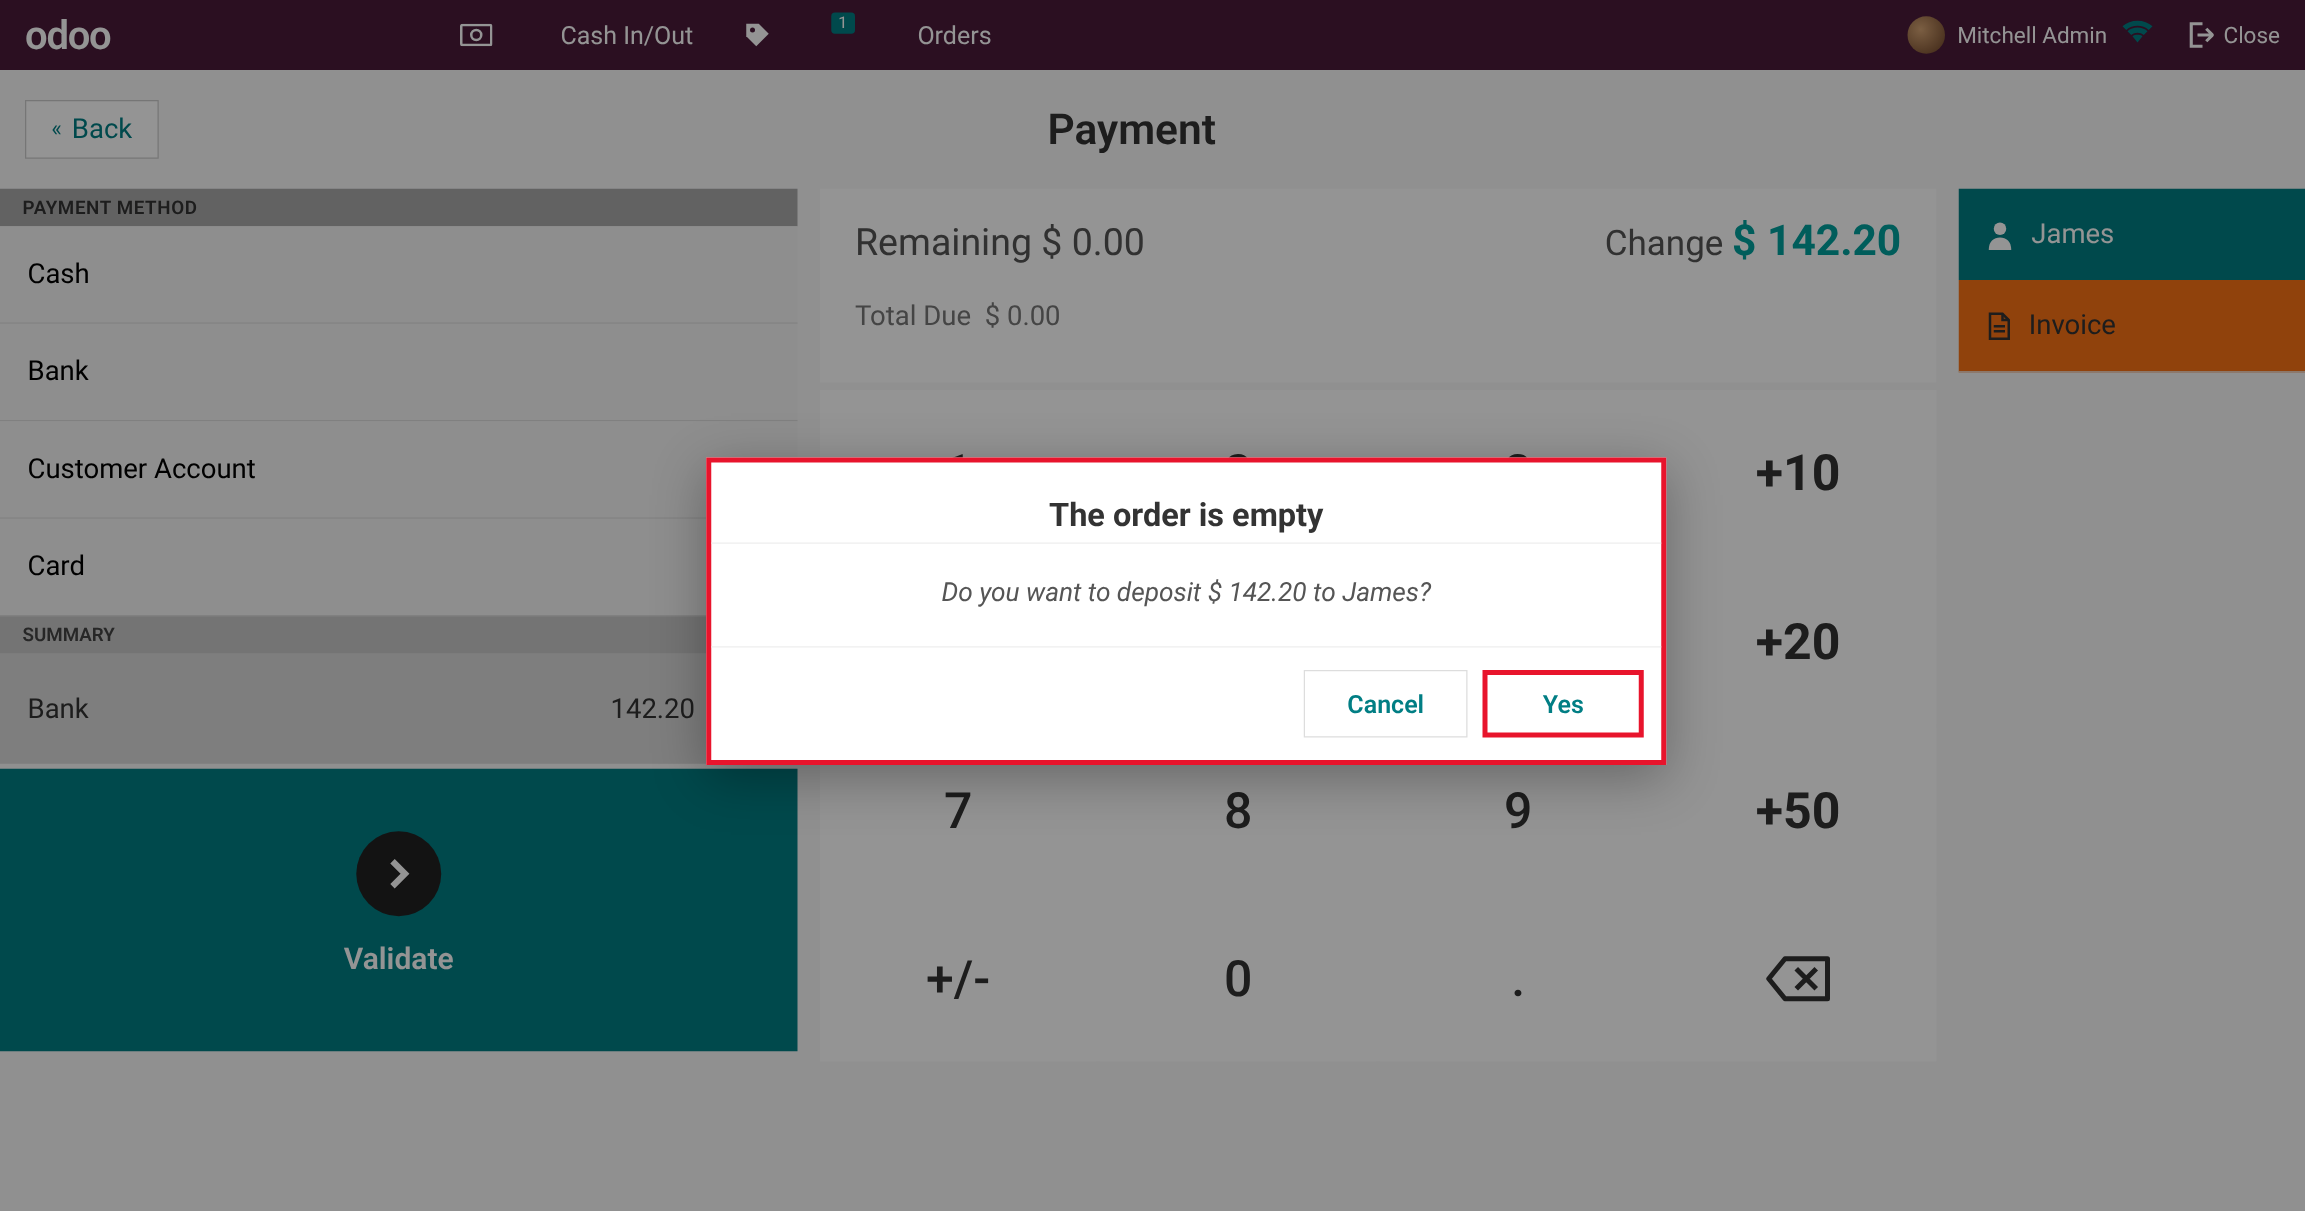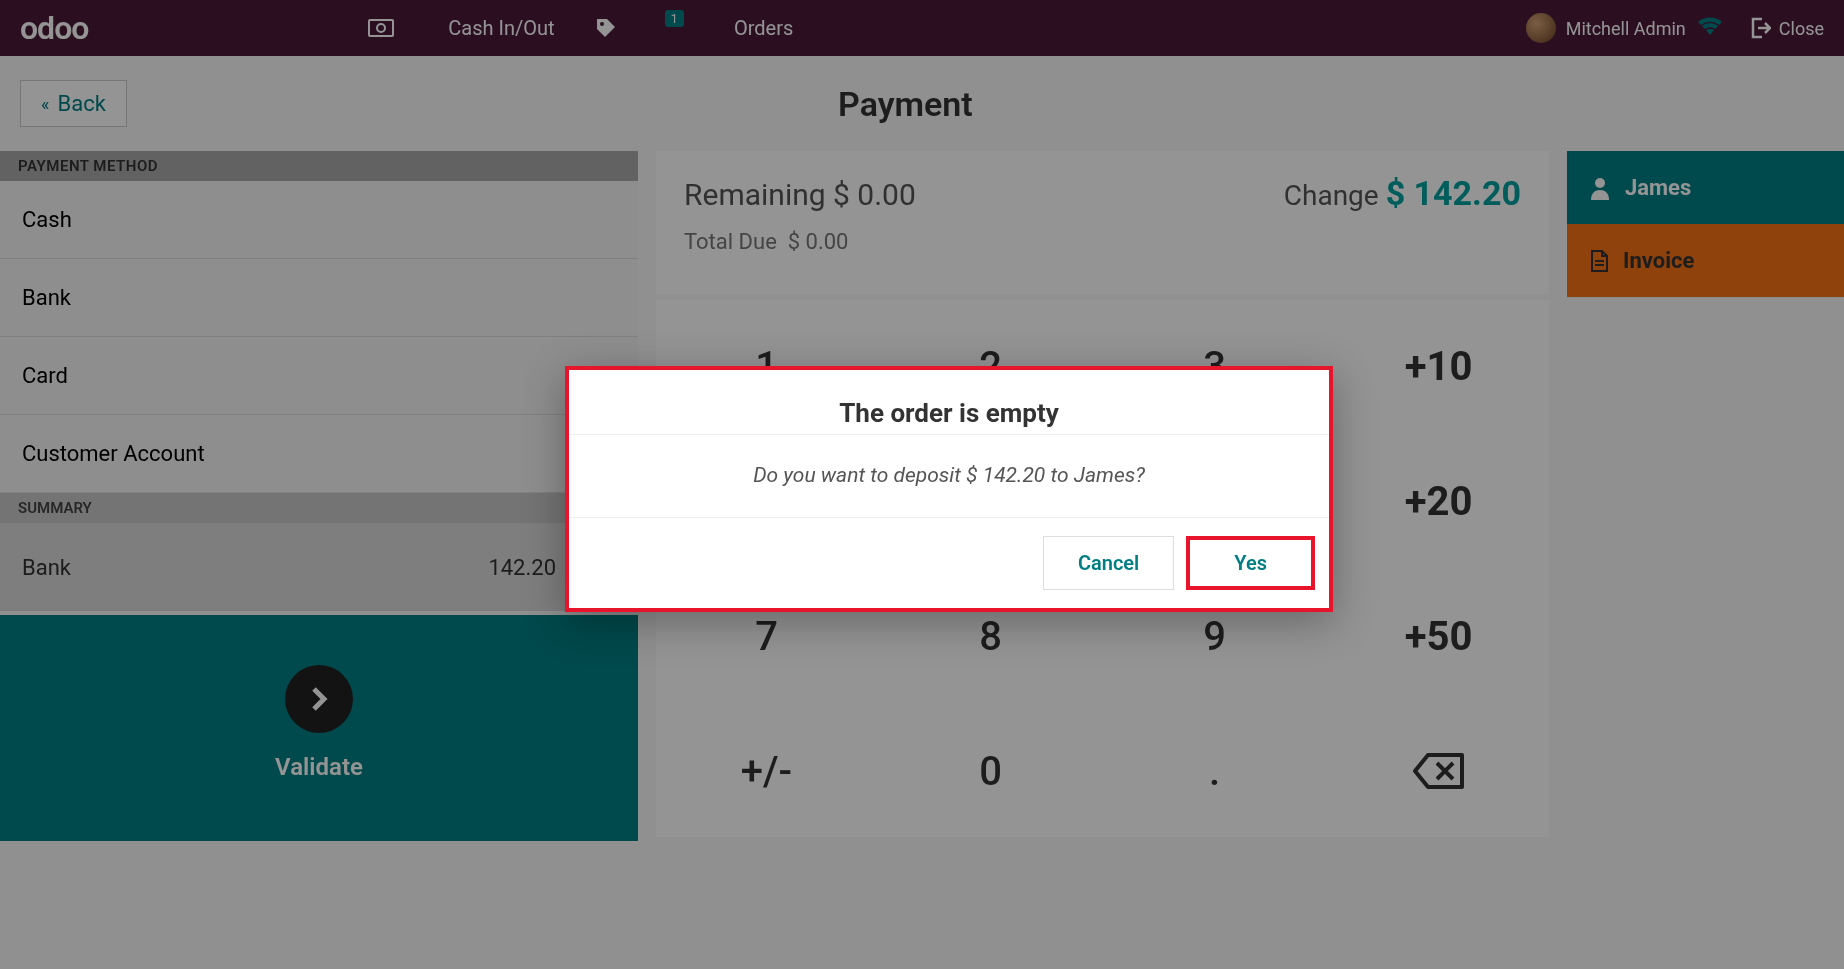--- a/index.html
+++ b/index.html
@@ -24,40 +24,40 @@
 
 .page-header { display: flex; align-items: center; height: 95px; padding: 0 20px; }
 .back-btn { border: 1px solid #ccc; background: #fff; color: #017e84; font-size: 22px; padding: 10px 20px; cursor: pointer; display: flex; align-items: center; }
 .back-btn .chev { margin-right: 8px; font-size: 18px; }
 .page-title { flex: 1; text-align: center; font-size: 34px; font-weight: 600; color: #333; margin-left: -140px; }
 
 
 .cols { display: flex; }
 .left-col { width: 638px; }
 .mid-col { flex: 1; padding: 0 18px 0 18px; }
-.right-col { width: 277px; font-weight: bold; }
+.right-col { width: 277px; }
 
 
 .pm-header { background: #a9a9aa; color: #333; font-size: 15px; font-weight: 600; padding: 6px 18px; letter-spacing: 0.5px; }
 .pm-item { border-bottom: 1px solid #ddd; padding: 26px 22px; font-size: 22px; color: #000000; cursor: pointer; background: #f4f4f4; }
 .summary-header { background: #c9c9c9; color: #444; font-size: 15px; font-weight: 600; padding: 6px 18px; }
 .summary-row { display: flex; justify-content: space-between; padding: 24px 22px; font-size: 22px; color: #333; background: #d9d9d9; align-items: center; }
 .summary-close { width: 40px; height: 40px; border-radius: 50%; background: #333; color: #fff; display: flex; align-items: center; justify-content: center; margin-left: 20px; font-size: 20px; }
 .validate-panel { background: #017e84; color: #fff; text-align: center; padding: 50px 0 60px 0; cursor: pointer; margin-top: 4px; }
 .validate-panel .circle { width: 68px; height: 68px; border-radius: 50%; background: #222; display: flex; align-items: center; justify-content: center; margin: 0 auto 20px auto; }
 .validate-panel .label { font-size: 24px; font-weight: 600; }
 
 
 .amount-panel { background: #fff; padding: 22px 28px 40px 28px; margin-bottom: 6px; }
 .amt-row { display: flex; justify-content: space-between; align-items: baseline; }
 .remaining { font-size: 30px; color: #555; }
 .remaining .val { font-weight: 400; }
 .change { font-size: 28px; color: #555; }
 .change .val { color: #00a09d; font-weight: 700; font-size: 34px; }
-.total-due { font-size: 22px; color: #777; margin-top: 16px; }
+.total-due { font-size: 22px; color: #777; margin-top: 28px; }
 
 .numpad { background: #fff; display: grid; grid-template-columns: repeat(4, 1fr); grid-auto-rows: 132px; gap: 3px; }
 .numpad .key { background: #fff; border: none; font-size: 40px; color: #333; font-weight: 500; cursor: pointer; display: flex; align-items: center; justify-content: center; }
 .numpad .key.bold { font-weight: 700; }
 
 
 .cust-btn { background: #017e84; color: #fff; padding: 24px 22px; font-size: 22px; display: flex; align-items: center; cursor: pointer; }
 .cust-btn svg { margin-right: 14px; }
 .invoice-btn { background: #f97316; color: #333; padding: 24px 22px; font-size: 22px; display: flex; align-items: center; cursor: pointer; border-bottom: 1px solid #eee; }
 .invoice-btn svg { margin-right: 14px; }
@@ -120,22 +120,22 @@
     </button>
     <div class="page-title">Payment</div>
   </div>
 
   <div class="cols">
 
     <div class="left-col">
       <div class="pm-header">PAYMENT METHOD</div>
       <div class="pm-item">Cash</div>
       <div class="pm-item">Bank</div>
+      <div class="pm-item">Customer Account</div>
       <div class="pm-item">Card</div>
-      <div class="pm-item">Customer Account</div>
       <div class="summary-header">SUMMARY</div>
       <div class="summary-row">
         <span>Bank</span>
         <span style="display:flex;align-items:center;">
           <span>142.20</span>
           <span class="summary-close">
             <svg width="18" height="18" viewBox="0 0 18 18" stroke="#fff" stroke-width="3">
                 <path d="M3 3 L15 15 M15 3 L3 15"></path>
               </svg>
           </span>

